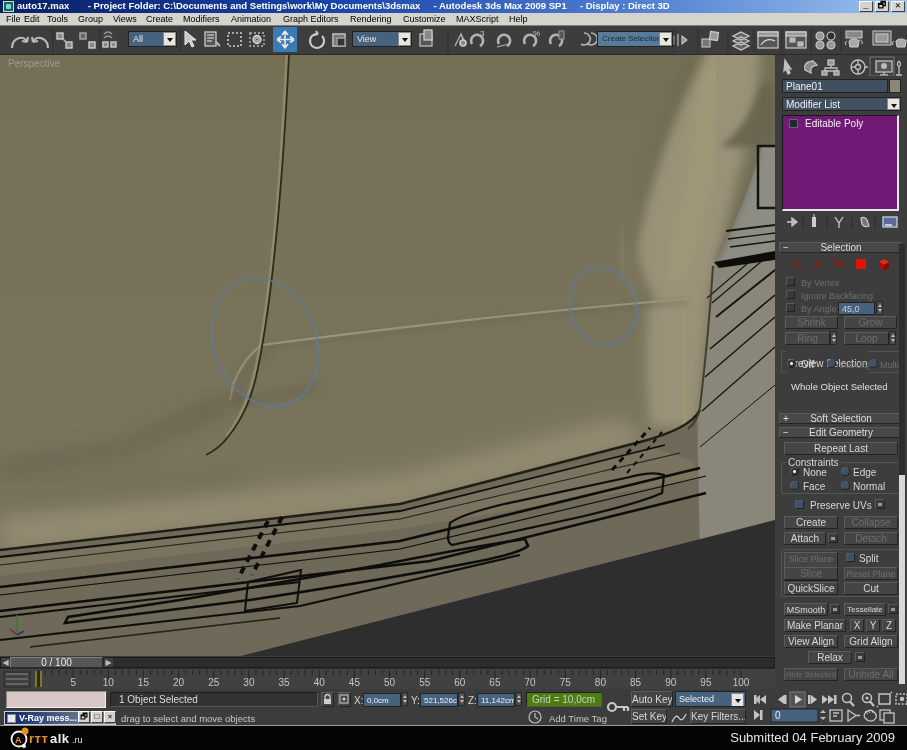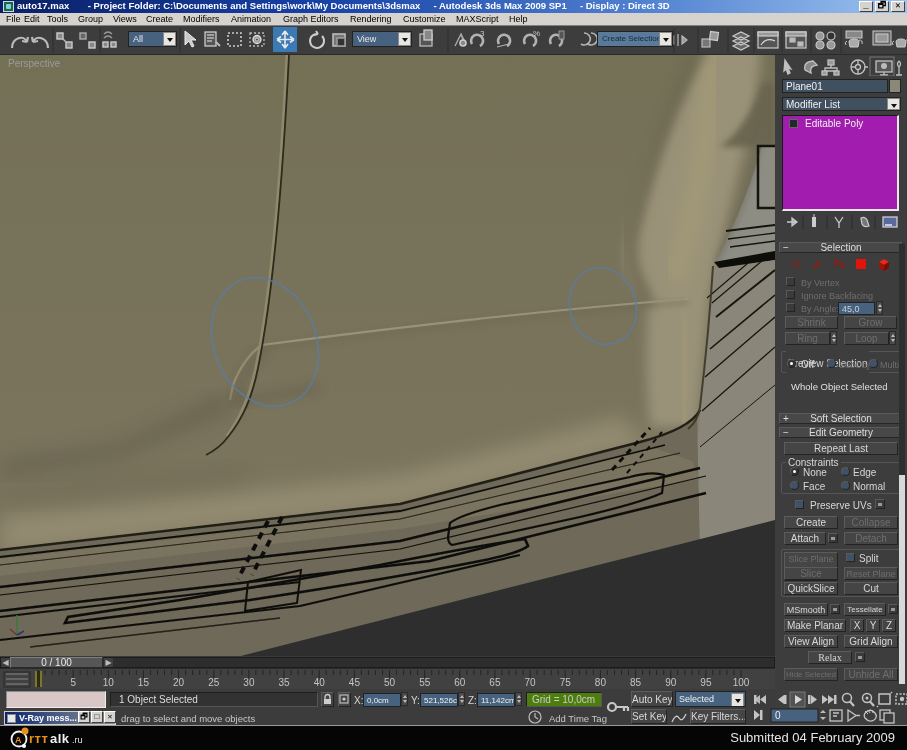--- a/index.html
+++ b/index.html
@@ -318,21 +318,21 @@
         <path d="M124 5 q3 3 0 6 q-3 -3 0 -6 M124 10 v9 M121 19 h6"></path>
       </g>
       <rect x="95" y="1" width="24" height="19" fill="none" stroke="#777"></rect>
     </svg>
 
     <div class="bluef" style="left:7px;top:24px;width:106px;height:14px;line-height:13px;background:#41505f;font-size:10px;">Plane01</div>
     <div style="position:absolute;left:114px;top:24px;width:12px;height:14px;background:#8a8876;border:1px solid #222;"></div>
 
     <div class="bluef" style="left:7px;top:42px;width:119px;height:14px;line-height:13px;background:#41505f;font-size:10px;">Modifier List<div class="droparr" style="top:0;right:0;height:12px;"></div></div>
 
-    <div style="position:absolute;left:7px;top:60px;width:117px;height:96px;background:#a21caf;border:1px solid #1a1a1a;border-bottom:2px solid #e8e8e8;border-right:2px solid #e8e8e8;">
+    <div style="position:absolute;left:7px;top:60px;width:117px;height:96px;background:#701a75;border:1px solid #1a1a1a;border-bottom:2px solid #e8e8e8;border-right:2px solid #e8e8e8;">
       <div style="position:absolute;left:0;top:1px;width:100%;height:13px;color:#f0f0f0;font-size:10px;line-height:13px;">
         <span style="position:absolute;left:6px;top:2px;width:9px;height:9px;background:#22282e;border:1px solid #666;"></span>
         <span style="position:absolute;left:22px;">Editable Poly</span>
       </div>
     </div>
 
     <svg width="132" height="18" style="position:absolute;left:0;top:158px">
       <g stroke="#c8c8c8" fill="none" stroke-width="1.3">
         <path d="M12 9 h10 M17 5 l5 4 l-5 4 z" fill="#aaa"></path>
         <rect x="37" y="4" width="4" height="10" fill="#ccc" stroke="none"></rect>
@@ -419,21 +419,21 @@
     <div class="btn" style="left:9px;top:548px;width:44px;height:13px;line-height:12px;font-size:9px;">MSmooth</div>
       <div class="sbox" style="left:55px;top:549px;"></div>
     <div class="btn" style="left:69px;top:548px;width:42px;height:13px;line-height:12px;font-size:8px;">Tessellate</div>
       <div class="sbox" style="left:113px;top:549px;"></div>
     <div class="btn" style="left:9px;top:564px;width:62px;height:13px;line-height:12px;">Make Planar</div>
     <div class="btn" style="left:75px;top:564px;width:14px;height:13px;line-height:12px;">X</div>
     <div class="btn" style="left:91px;top:564px;width:14px;height:13px;line-height:12px;">Y</div>
     <div class="btn" style="left:107px;top:564px;width:14px;height:13px;line-height:12px;">Z</div>
     <div class="btn" style="left:9px;top:580px;width:54px;height:13px;line-height:12px;">View Align</div>
     <div class="btn" style="left:69px;top:580px;width:54px;height:13px;line-height:12px;">Grid Align</div>
-    <div class="btn" style="left:33px;top:596px;width:44px;height:13px;line-height:12px;font-family:Liberation Serif, serif;">Relax</div>
+    <div class="btn" style="left:33px;top:596px;width:44px;height:13px;line-height:12px;">Relax</div>
       <div class="sbox" style="left:80px;top:597px;"></div>
     <div class="btn dim" style="left:9px;top:613px;width:54px;height:13px;line-height:12px;font-size:8px;">Hide Selected</div>
     <div class="btn dim" style="left:69px;top:613px;width:54px;height:13px;line-height:12px;">Unhide All</div>
 
     <div style="position:absolute;left:124px;top:189px;width:6px;height:440px;background:#2e2e2e;"></div>
     <div style="position:absolute;left:124px;top:420px;width:6px;height:209px;background:#d8d8d8;"></div>
   </div>
   <div id="tslider">
     <div style="position:absolute;left:0;top:1px;width:775px;height:11px;background:#2d2d2d;border:1px solid #1c1c1c;"></div>
     <div style="position:absolute;left:1px;top:2px;width:9px;height:9px;background:#3f3f3f;color:#bbb;font-size:8px;line-height:9px;text-align:center;">◀</div>

